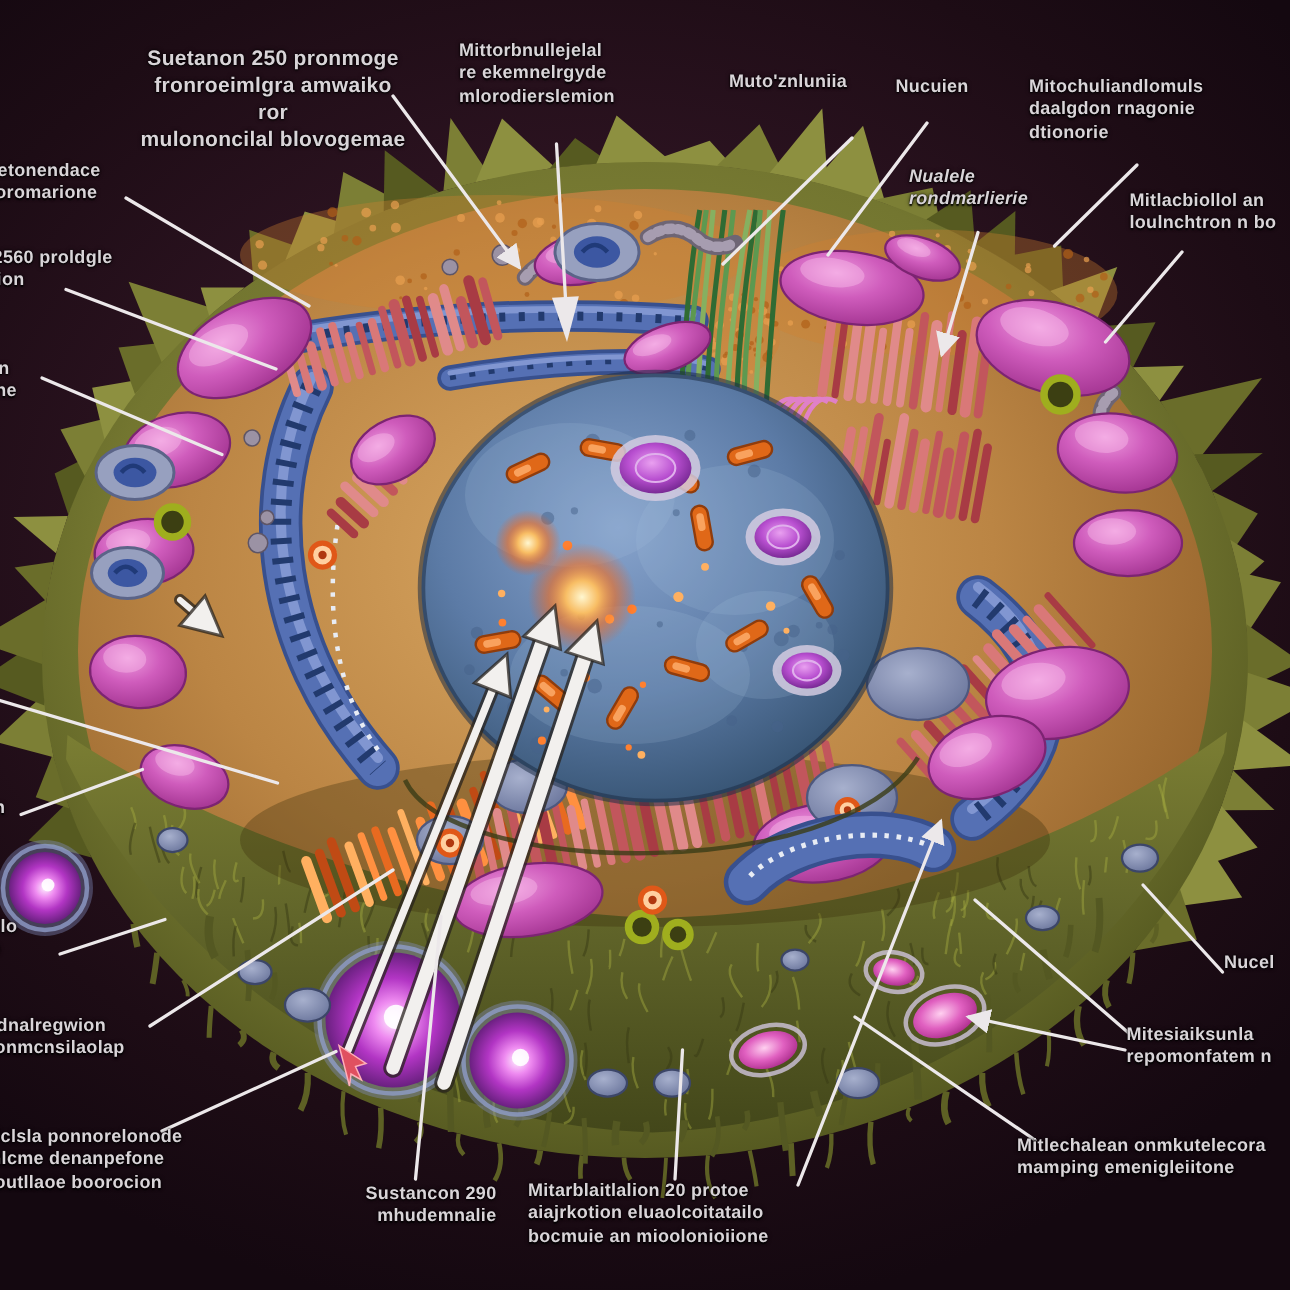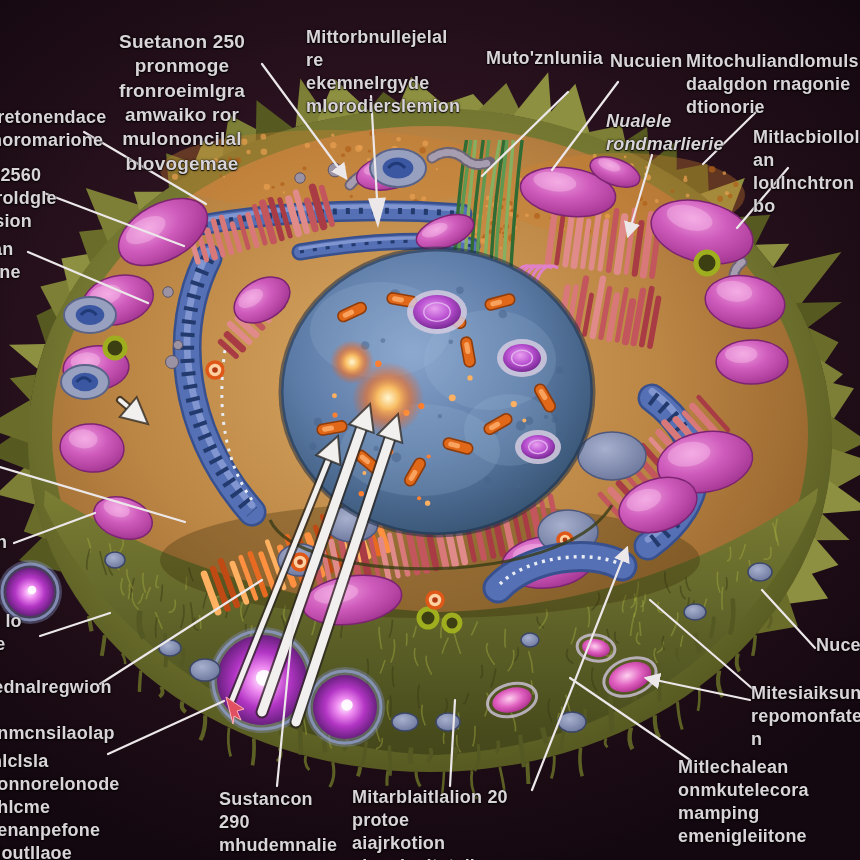--- a/index.html
+++ b/index.html
@@ -3,21 +3,21 @@
 <meta charset="utf-8">
 <style>
   html,body{margin:0;padding:0;background:#140a10;}
   .stage{
     position:relative;width:860px;height:860px;overflow:hidden;
     background:radial-gradient(ellipse 620px 520px at 46% 42%, #40202e 0%, #2e1422 42%, #1d0c15 78%, #140810 100%);
     font-family:"Liberation Sans", sans-serif;
   }
   .stage svg{position:absolute;left:0;top:0;}
   .lbl{
-    position:absolute;color:#d9d4d8;font-weight:700;font-size:18px;line-height:1.28;
+    position:absolute;color:#d9d4d8;font-weight:700;font-size:12px;line-height:1.28;
     white-space:pre-line;letter-spacing:.2px;
     text-shadow:0 1px 1px rgba(0,0,0,.9),0 0 3px rgba(0,0,0,.65),0 0 1px #000;
   }
 </style>
 </head>
 <body>
 
 <div class="stage">
 
   <svg id="scene" width="860" height="860" viewBox="0 0 860 860">
@@ -912,28 +912,28 @@
         <line x1="277" y1="786" x2="294" y2="611"></line>
         <line x1="450" y1="786" x2="455" y2="700"></line>
         <line x1="532" y1="790" x2="627" y2="548" marker-end="url(#ah)"></line>
         <line x1="690" y1="760" x2="570" y2="678"></line>
         <line x1="754" y1="690" x2="650" y2="600"></line>
         <line x1="750" y1="700" x2="646" y2="678" marker-end="url(#ah)"></line>
         <line x1="815" y1="648" x2="762" y2="590"></line>
       </g>
   </svg>
 
-  <div class="lbl" style="left:92px;top:30px;width:180px;text-align:center;font-size:19px;">Suetanon 250 pronmoge
+  <div class="lbl" style="left:92px;top:30px;width:180px;text-align:center;font-size:14px;">Suetanon 250 pronmoge
 fronroeimlgra amwaiko ror
 mulononcilal blovogemae</div>
   <div class="lbl" style="left:306px;top:26px;width:135px;">Mittorbnullejelal
 re ekemnelrgyde
 mlorodierslemion</div>
   <div class="lbl" style="left:486px;top:47px;width:100px;">Muto'znluniia</div>
-  <div class="lbl" style="left:597px;top:50px;width:70px;margin-left:13px;">Nucuien</div>
+  <div class="lbl" style="left:597px;top:50px;width:70px;">Nucuien</div>
   <div class="lbl" style="left:606px;top:110px;width:110px;font-style:italic;">Nualele
 rondmarlierie</div>
   <div class="lbl" style="left:686px;top:50px;width:172px;text-align:left;">Mitochuliandlomuls
 daalgdon rnagonie
 dtionorie</div>
   <div class="lbl" style="left:753px;top:126px;width:130px;">Mitlacbiollol an
 loulnchtron n bo</div>
   <div class="lbl" style="left:-14px;top:106px;width:110px;">uretonendace
 moromarione</div>
   <div class="lbl" style="left:-16px;top:164px;width:120px;">n 2560 proldgle
@@ -941,21 +941,21 @@
   <div class="lbl" style="left:-8px;top:238px;width:50px;">an
 rne</div>
   <div class="lbl" style="left:-4px;top:531px;width:30px;">n</div>
   <div class="lbl" style="left:-10px;top:610px;width:48px;">e lo
 le</div>
   <div class="lbl" style="left:-14px;top:676px;width:126px;">rednalregwion
 e onmcnsilaolap</div>
   <div class="lbl" style="left:-14px;top:750px;width:170px;">mlclsla ponnorelonode
 nhlcme denanpefone
 sloutllaoe boorocion</div>
-  <div class="lbl" style="left:219px;top:788px;width:112px;text-align:left;">Sustancon 290
+  <div class="lbl" style="left:219px;top:788px;width:112px;text-align:right;">Sustancon 290
 mhudemnalie</div>
   <div class="lbl" style="left:352px;top:786px;width:190px;">Mitarblaitlalion 20 protoe
 aiajrkotion eluaolcoitatailo
 bocmuie an mioolonioiione</div>
   <div class="lbl" style="left:678px;top:756px;width:210px;">Mitlechalean onmkutelecora
 mamping emenigleiitone</div>
   <div class="lbl" style="left:816px;top:634px;width:60px;">Nucel</div>
   <div class="lbl" style="left:751px;top:682px;width:130px;">Mitesiaiksunla
 repomonfatem n</div>
 </div>

